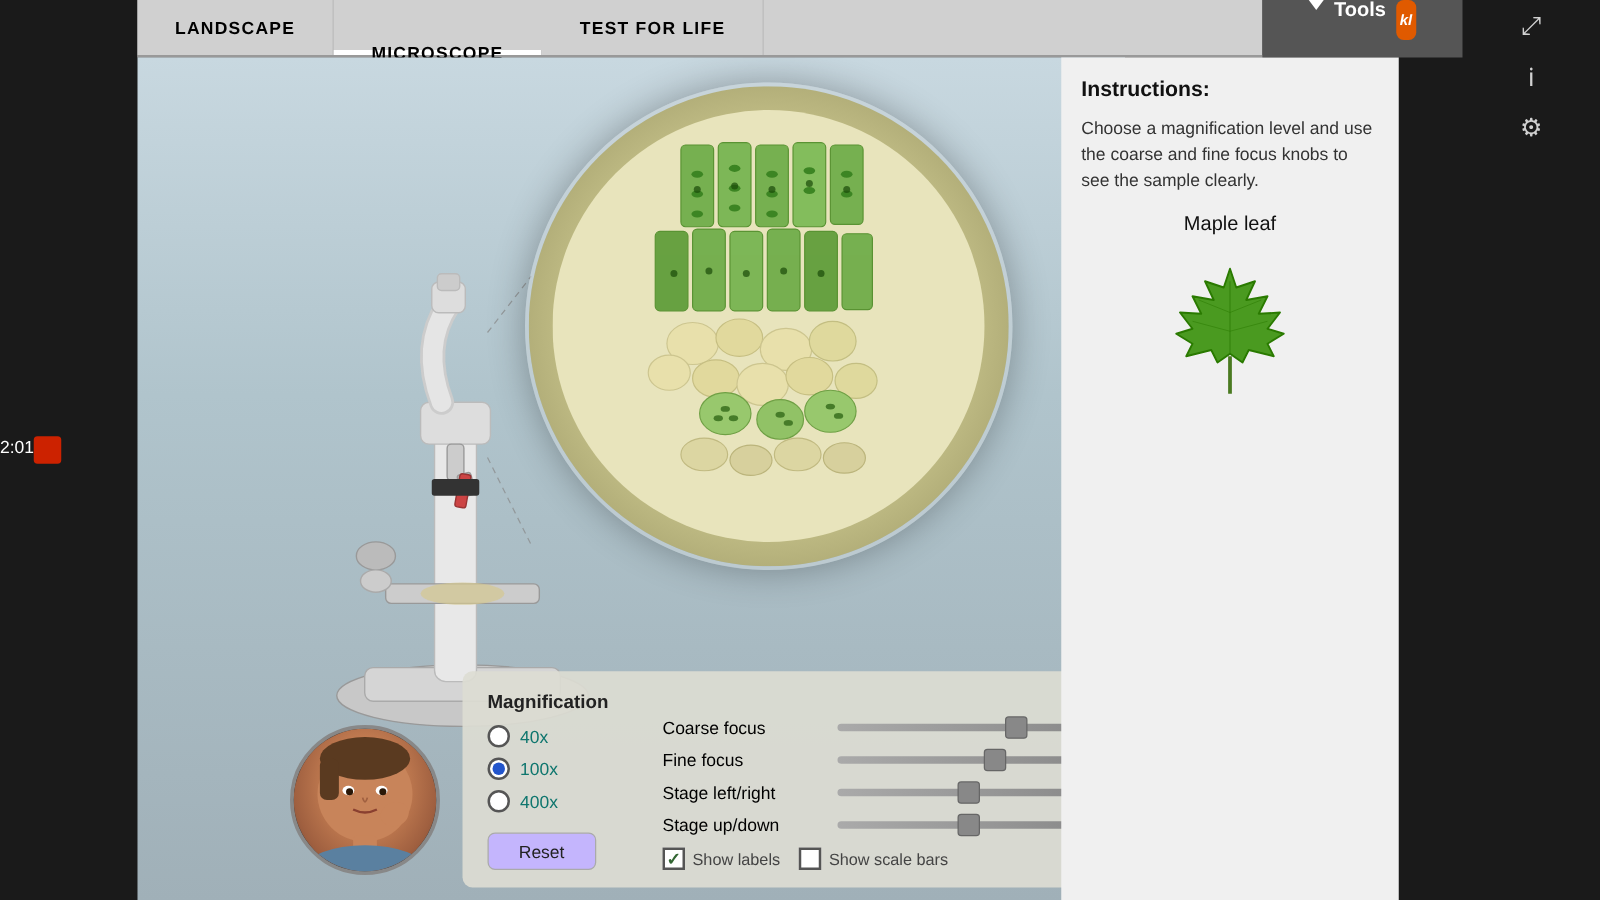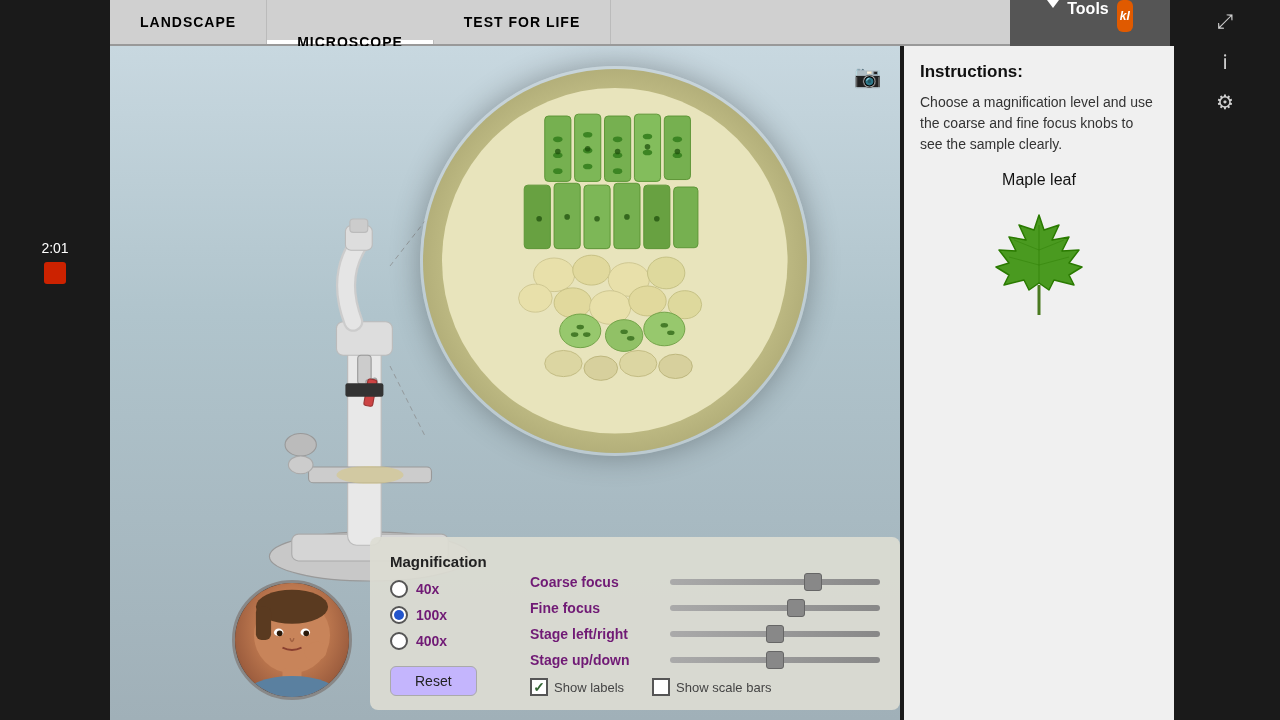--- a/index.html
+++ b/index.html
@@ -98,23 +98,22 @@
     }
 
     
     .left-sidebar {
       position: absolute;
       top: 0; left: 0;
       width: 110px;
       height: 720px;
       background: #1a1a1a;
       display: flex;
-      flex-direction: column;
-      align-items: center;
-      padding-top: 240px;
+      flex-direction: row;
+      align-items: center;
     }
     .timer-text {
       color: #fff;
       font-size: 14px;
       margin-bottom: 6px;
     }
     .record-btn {
       width: 22px; height: 22px;
       background: #cc2200;
       border-radius: 3px;
@@ -221,22 +220,21 @@
       flex-shrink: 0;
     }
     .radio-circle.selected::after {
       content: '';
       width: 10px; height: 10px;
       border-radius: 50%;
       background: #2255cc;
     }
     .radio-label {
       font-size: 14px;
-      color: #701a75;
-      font-weight: bold;
+      color: #0f766e;
     }
 
     .reset-btn {
       margin-top: 8px;
       background: #c4b5fd;
       border: 1px solid #aaa;
       border-radius: 6px;
       padding: 6px 24px;
       font-size: 14px;
       cursor: pointer;
@@ -248,22 +246,22 @@
       flex: 1;
     }
     .slider-row {
       display: flex;
       align-items: center;
       margin-bottom: 10px;
       gap: 10px;
     }
     .slider-label {
       font-size: 14px;
-      font-weight: bold;
-      color: #701a75;
+      font-weight: normal;
+      color: #000000;
       min-width: 130px;
     }
     .slider-track {
       flex: 1;
       height: 6px;
       background: linear-gradient(to right, #aaa, #888);
       border-radius: 3px;
       position: relative;
     }
     .slider-thumb {
@@ -274,21 +272,21 @@
       top: -6px;
       transform: translateX(-50%);
       cursor: pointer;
       border: 1px solid #666;
     }
 
     
     .checkboxes-row {
       display: flex;
       align-items: center;
-      gap: 28px;
+      gap: 15px;
       margin-top: 6px;
     }
     .checkbox-option {
       display: flex;
       align-items: center;
       gap: 6px;
       cursor: pointer;
     }
     .checkbox-box {
       width: 18px; height: 18px;
@@ -306,21 +304,21 @@
       font-weight: bold;
     }
     .checkbox-label {
       font-size: 13px;
       color: #444;
     }
 
     
     .right-panel {
       position: absolute;
-      top: 46px; left: 904px;
+      top: 46px; left: 849px;
       width: 270px;
       height: 674px;
       background: #f0f0f0;
       padding: 16px 16px;
     }
     .instructions-title {
       font-size: 17px;
       font-weight: bold;
       color: #111;
       margin-bottom: 10px;

